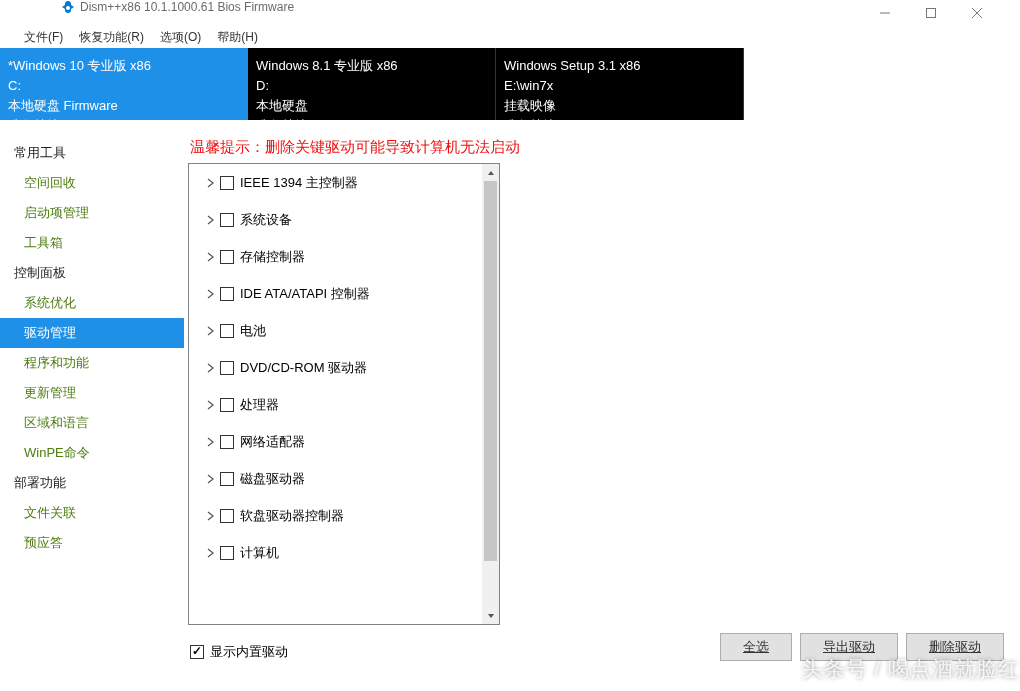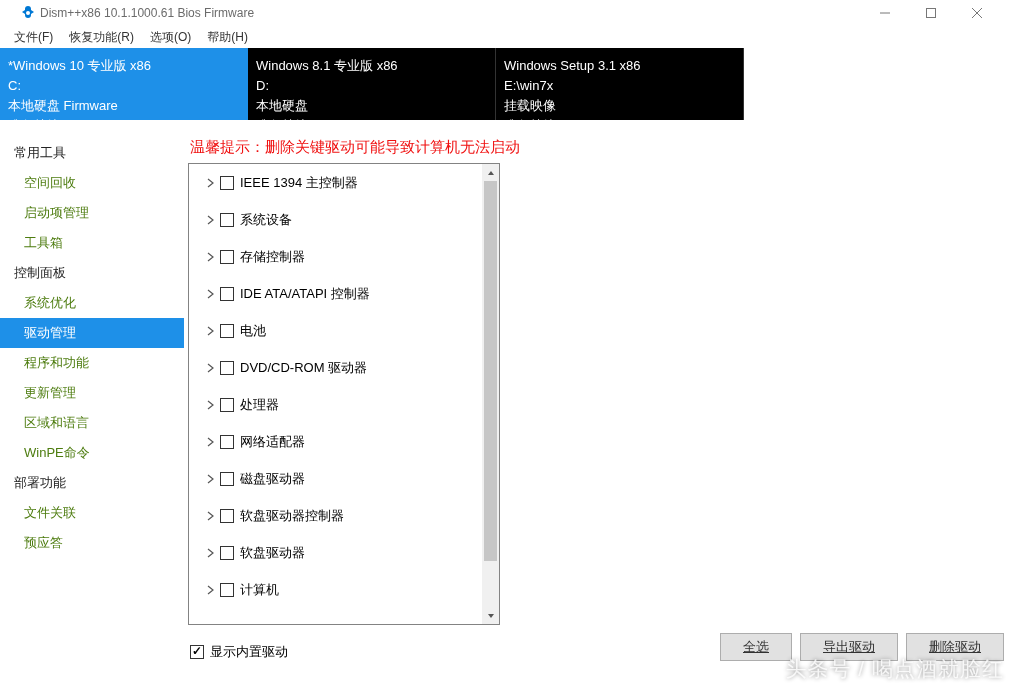--- a/index.html
+++ b/index.html
@@ -1,22 +1,22 @@
 <!DOCTYPE html>
 <html><head>
 <meta charset="utf-8">
 <style>
 * { margin: 0; padding: 0; box-sizing: border-box; font-family: "Microsoft YaHei", "Segoe UI", sans-serif; }
 body { width: 1020px; height: 691px; background: #fff; font-size: 13px; overflow: hidden; position: relative; }
-.titlebar { height: 26px; background: #fff; display: flex; align-items: center; padding: 0 20px; color: #6b6b6b; }
+.titlebar { height: 26px; background: #fff; display: flex; align-items: flex-start; padding: 0 20px; color: #6b6b6b; margin-left: 40px; }
 .titlebar-icon { width: 16px; height: 16px; margin-right: 4px; color: #0078d4; }
 .titlebar-text { flex: 1; font-size: 12px; color: #6b6b6b; }
 .win-controls { display: flex; }
 .win-btn { width: 46px; height: 26px; display: flex; align-items: center; justify-content: center; color: #898989; }
-.menubar { height: 22px; background: #fff; display: flex; align-items: center; padding: 0 6px; }
+.menubar { height: 22px; background: #fff; display: flex; align-items: center; padding: 0 16px; }
 .menu-item { padding: 2px 8px; font-size: 12px; color: #333; cursor: default; }
 .tabs { display: flex; height: 72px; }
 .tab { padding: 8px 12px 8px 8px; color: #fff; display: flex; flex-direction: column; justify-content: flex-start; line-height: 1.55; min-width: 248px; font-size: 13px; }
 .tab.active { background: #1e90e8; }
 .tab.inactive { background: #000; border-right: 1px solid #333; }
 .content { display: flex; height: 623px; margin-top: 8px; }
 .sidebar { width: 184px; background: #fff; padding-top: 10px; overflow: hidden; }
 .side-cat { padding: 6px 14px; font-size: 13px; color: #222; }
 .side-item { padding: 6px 14px 6px 24px; font-size: 13px; color: #4d7c0f; cursor: default; }
 .side-item.selected { background: #1e90e8; color: #fff; }
@@ -31,21 +31,21 @@
 .cb.checked::after { content: "✓"; display: block; font-size: 12px; line-height: 11px; text-align: center; font-weight: bold; }
 .tree-label { font-size: 13px; }
 .vscroll { position: absolute; right: 0; top: 0; bottom: 0; width: 17px; background: #f0f0f0; }
 .vscroll .arrow { height: 17px; display: flex; align-items: center; justify-content: center; color: #555; }
 .vscroll .thumb { position: absolute; left: 2px; right: 2px; top: 17px; height: 380px; background: #c6c6c6; }
 .bottom-bar { display: flex; align-items: flex-end; padding: 8px 2px 0 2px; }
 .bottom-chk { display: flex; align-items: center; }
 .bottom-chk .cb { margin-right: 6px; }
 .spacer { flex: 1; }
 .btn { border: 1px solid #adadad; background: #e1e1e1; padding: 4px 22px; font-size: 13px; margin-left: 8px; color: #333; text-decoration: underline; }
-.watermark { position: absolute; right: 16px; bottom: 8px; font-size: 21px; color: rgba(255,255,255,0.82); font-weight: 500; letter-spacing: 1px; pointer-events: none; text-shadow: 0 0 4px rgba(0,0,0,0.45); text-align: right; }
+.watermark { position: absolute; right: 0; bottom: 8px; font-size: 21px; color: rgba(255,255,255,0.82); font-weight: 500; letter-spacing: 1px; pointer-events: none; text-shadow: 0 0 4px rgba(0,0,0,0.45); text-align: right; }
 </style>
 </head>
 <body>
 
 <div class="titlebar">
   <span class="titlebar-icon">
     <svg viewBox="0 0 16 16">
         <path fill="#0078d4" d="M8 1a3 3 0 0 1 3 3v1l3 2-3 2v1a3 3 0 1 1-6 0v-1L2 7l3-2V4a3 3 0 0 1 3-3z"></path>
         <circle cx="8" cy="8" r="2" fill="#fff"></circle>
       </svg>
@@ -210,29 +210,20 @@
             <span class="cb"></span>
             <span class="tree-label">软盘驱动器控制器</span>
           </div>
           <div class="tree-row">
             <span class="expand">
               <svg viewBox="0 0 10 10">
                 <path fill="none" stroke="#555" stroke-width="1.2" d="M3 1l5 4-5 4"></path>
               </svg>
             </span>
             <span class="cb"></span>
-            <span class="tree-label">软盘驱动器</span>
-          </div>
-          <div class="tree-row">
-            <span class="expand">
-              <svg viewBox="0 0 10 10">
-                <path fill="none" stroke="#555" stroke-width="1.2" d="M3 1l5 4-5 4"></path>
-              </svg>
-            </span>
-            <span class="cb"></span>
             <span class="tree-label">计算机</span>
           </div>
         </div>
       <div class="vscroll">
         <div class="arrow">
             <svg width="8" height="8" viewBox="0 0 8 8">
               <path fill="#555" d="M4 2L1 6h6z"></path>
             </svg>
           </div>
         <div class="thumb"></div>

